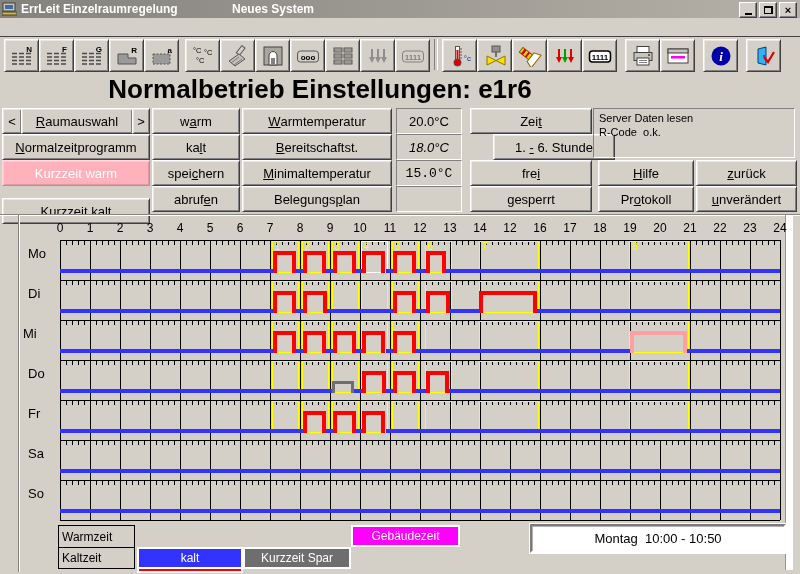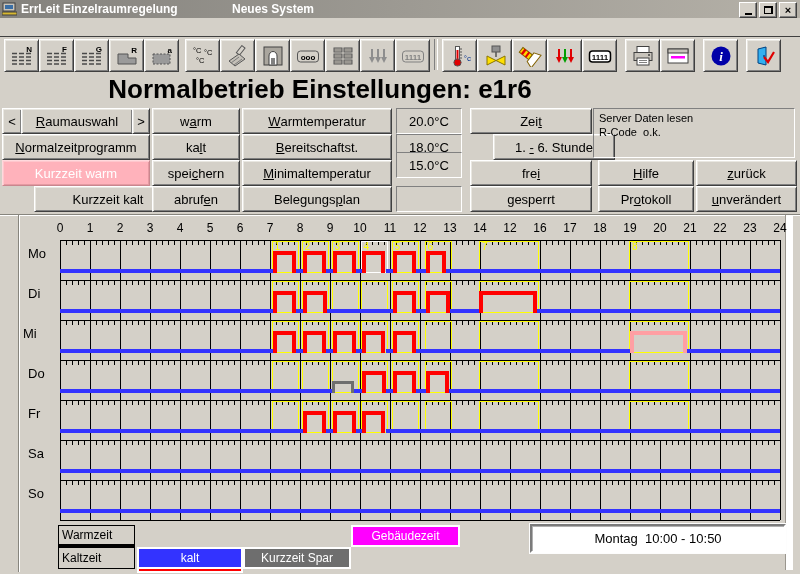--- a/index.html
+++ b/index.html
@@ -59,21 +59,21 @@
   .slotnum{font-size:10px;color:#ffff00;line-height:10px;}
   .baseline{height:4px;background:#3333ff;}
   .pulse{box-sizing:border-box;border-style:solid;border-bottom:none;background:transparent;}
   
   .hline{position:absolute;left:0;width:800px;height:1px;}
   .vline{position:absolute;top:215px;width:1px;height:357px;}
   #rightstrip{position:absolute;left:785px;top:215px;width:7px;height:355px;background:#fff;border-left:1px solid #9a968e;}
   
   #legendbox{position:absolute;left:58px;top:525px;width:77px;height:44px;border:1px solid #000;box-sizing:border-box;}
   .legend-head{position:absolute;left:0;width:100%;height:22px;font-size:12px;display:flex;align-items:center;padding-left:3px;box-sizing:border-box;}
-  .legend-head.r0{top:0;border-bottom:4px solid #000000;}
+  .legend-head.r0{top:0;border-bottom:1px solid #000000;}
   .legend-head.r1{top:21px;}
   .legend-cell{position:absolute;height:22px;border:2px solid #fff;box-sizing:border-box;
     color:#fff;font-size:12px;display:flex;align-items:center;justify-content:center;}
   
   #timebox{position:absolute;left:530px;top:524px;width:256px;height:29px;background:#fff;
     border:2px solid;border-color:#7b7b7b #fff #fff #7b7b7b;box-shadow:inset 1px 1px 0 #b0b0b0, 0 0 0 1px #fdfdfd;
     box-sizing:border-box;display:flex;align-items:center;justify-content:center;font-size:13px;white-space:pre;}
   u{text-decoration:underline;}
 </style>
 </head>
@@ -338,32 +338,32 @@
   <div class="btn" style="left:21px;top:108px;width:110px;"><u>R</u>aumauswahl</div>
   <div class="btn" style="left:132px;top:108px;width:16px;">&gt;</div>
   <div class="btn" style="left:152px;top:108px;width:86px;">w<u>a</u>rm</div>
   <div class="btn" style="left:242px;top:108px;width:148px;"><u>W</u>armtemperatur</div>
   <div class="fld" style="left:396px;top:108px;width:64px;">20.0°C</div>
   <div class="btn" style="left:470px;top:108px;width:120px;">Zei<u>t</u></div>
 
   <div class="btn" style="left:2px;top:134px;width:146px;"><u>N</u>ormalzeitprogramm</div>
   <div class="btn" style="left:152px;top:134px;width:86px;">ka<u>l</u>t</div>
   <div class="btn" style="left:242px;top:134px;width:148px;"><u>B</u>ereitschaftst.</div>
-  <div class="fld" style="left:396px;top:134px;width:64px;">18.0°C</div>
+  <div class="fld" style="left:396px;top:134px;width:64px;font-style:italic;">18.0°C</div>
   <div class="btn" style="left:470px;top:134px;width:120px;margin-left:23px;">1. <u>-</u> 6. Stunde</div>
 
   <div class="btn pink" style="left:2px;top:160px;width:146px;">Kurzzeit warm</div>
   <div class="btn" style="left:152px;top:160px;width:86px;">spei<u>c</u>hern</div>
   <div class="btn" style="left:242px;top:160px;width:148px;"><u>M</u>inimaltemperatur</div>
-  <div class="fld" style="left:396px;top:152px;width:64px;">15.0°C</div>
+  <div class="fld" style="left:396px;top:160px;width:64px;font-family:Liberation Mono, monospace;">15.0°C</div>
   <div class="btn" style="left:470px;top:160px;width:120px;">fre<u>i</u></div>
   <div class="btn" style="left:598px;top:160px;width:94px;"><u>H</u>ilfe</div>
   <div class="btn" style="left:696px;top:160px;width:99px;"><u>z</u>urück</div>
 
-  <div class="btn" style="left:2px;top:186px;width:146px;margin-left:32px;">Kurzzeit kalt</div>
+  <div class="btn" style="left:2px;top:198px;width:146px;">Kurzzeit kalt</div>
   <div class="btn" style="left:152px;top:186px;width:86px;">abruf<u>e</u>n</div>
   <div class="btn" style="left:242px;top:186px;width:148px;">Belegungs<u>p</u>lan</div>
   <div class="fld" style="left:396px;top:186px;width:64px;"></div>
   <div class="btn" style="left:470px;top:186px;width:120px;"><u>g</u>esperrt</div>
   <div class="btn" style="left:598px;top:186px;width:94px;">Pr<u>o</u>tokoll</div>
   <div class="btn" style="left:696px;top:186px;width:99px;"><u>u</u>nverändert</div>
 
   <div id="server-panel"><span>Server Daten lesen</span>
 <span>R-Code  o.k.</span></div>
 

